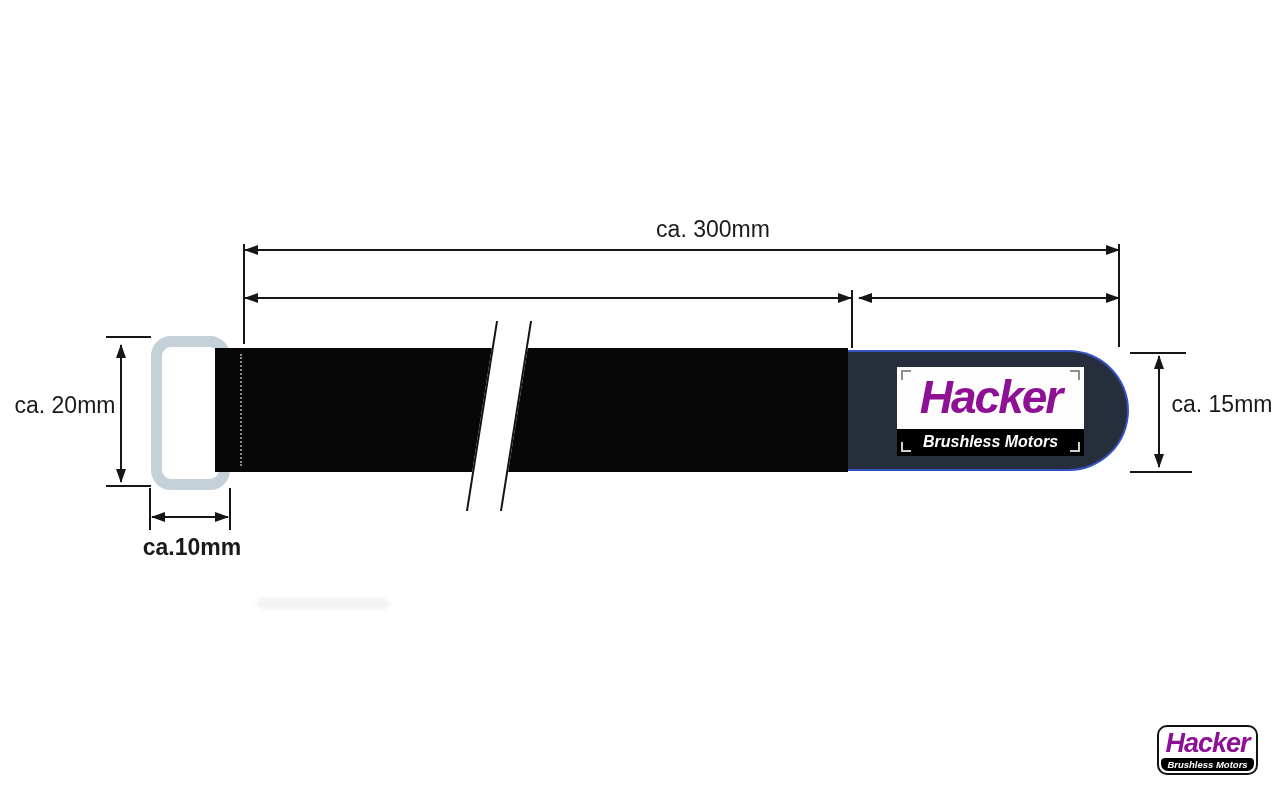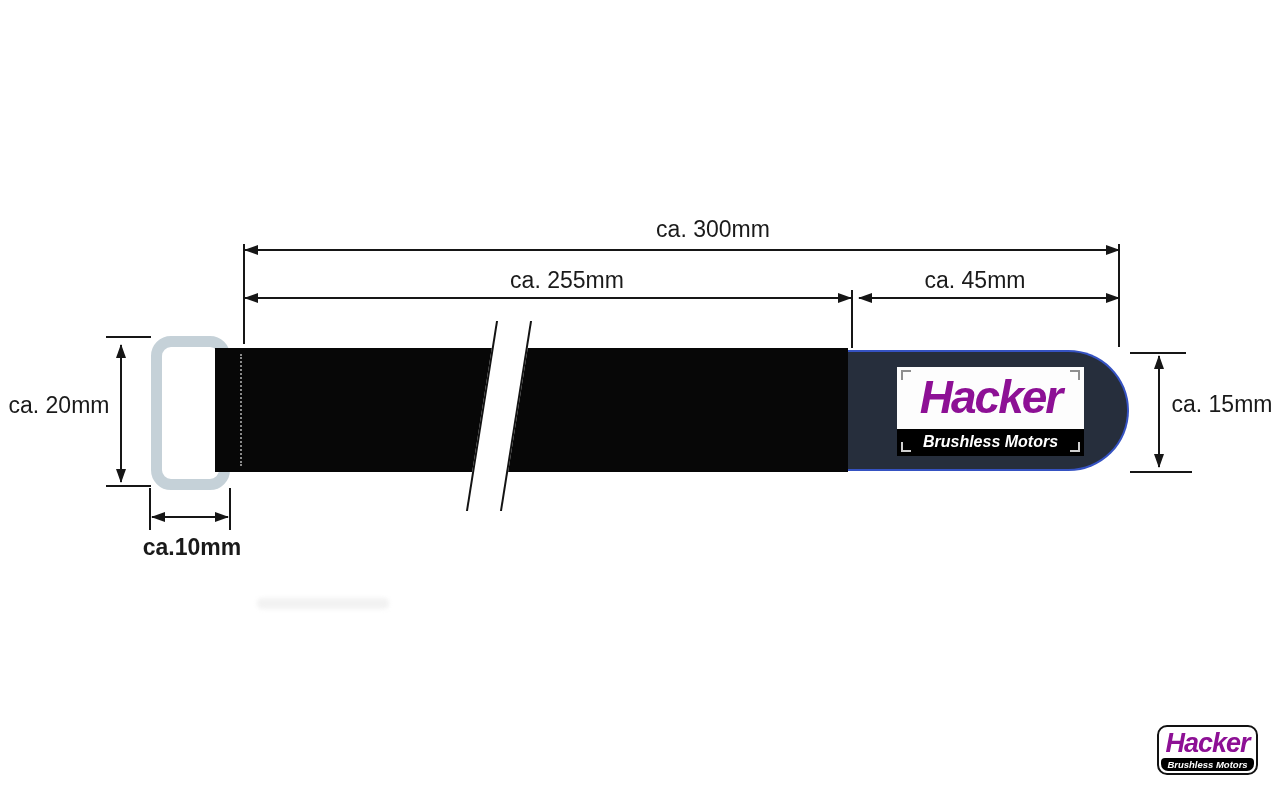--- a/index.html
+++ b/index.html
@@ -59,23 +59,21 @@
 
   .smudge{position:absolute;left:257px;top:598px;width:132px;height:11px;background:#f2f2f2;
     border-radius:5px;filter:blur(2px);}
 </style>
 </head>
 <body>
 
 <div id="canvas">
 
   <div class="dim-label" style="left:593px;top:216px;width:240px;">ca. 300mm</div>
-  <div class="dim-label" style="left:447px;top:267px;width:240px;">ca. 255mm</div>
-  <div class="dim-label" style="left:855px;top:267px;width:240px;">ca. 45mm</div>
-  <div class="dim-label" style="left:6px;top:392px;width:106px;">ca. 20mm</div>
+  <div class="dim-label" style="left:12px;top:392px;width:106px;">ca. 20mm</div>
   <div class="dim-label" style="left:1162px;top:391px;width:120px;">ca. 15mm</div>
   <div class="dim-label" style="left:132px;top:534px;width:120px;font-weight:bold;">ca.10mm</div>
 
   <div class="dim-h" style="left:245px;top:249px;width:874px;"></div>
   <div class="dim-h" style="left:245px;top:297px;width:606px;"></div>
   <div class="dim-h" style="left:859px;top:297px;width:260px;"></div>
   <div class="dim-h" style="left:152px;top:516px;width:76px;"></div>
 
   <div class="dim-v" style="left:120px;top:345px;height:137px;"></div>
   <div class="dim-v" style="left:1158px;top:356px;height:111px;"></div>

